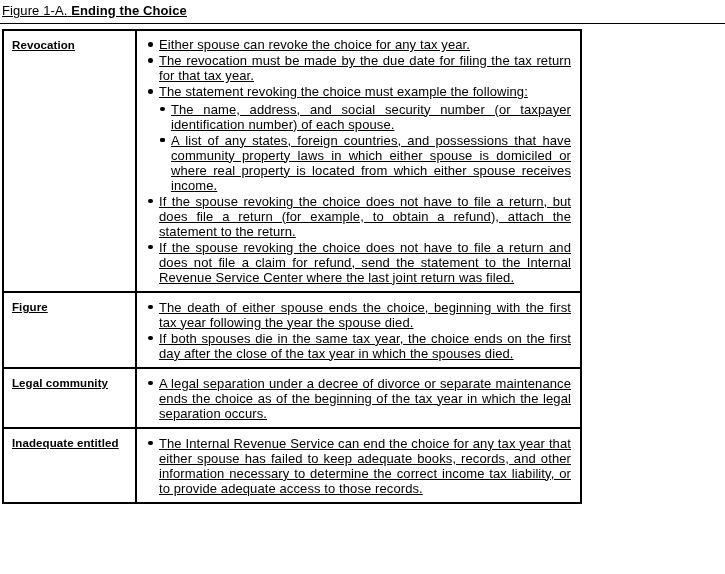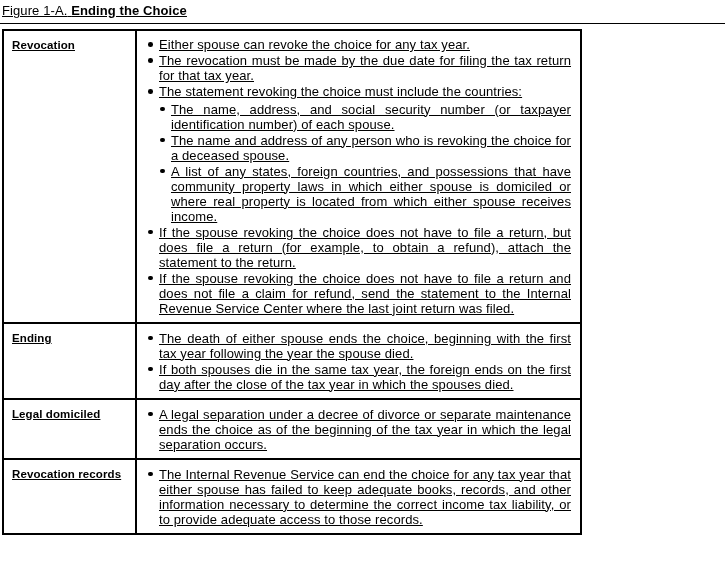--- a/index.html
+++ b/index.html
@@ -101,49 +101,49 @@
     <span class="bold-part">Ending the Choice</span>
   </div>
   <div class="title-rule"></div>
   <div class="figure-table">
       <div class="row">
         <div class="label-cell">Revocation</div>
         <div class="content-cell">
           <ul class="bullet-list level-1">
             <li><span class="dot"></span><span class="li-text">Either spouse can revoke the choice for any tax year.</span></li>
             <li><span class="dot"></span><span class="li-text">The revocation must be made by the due date for filing the tax return for that tax year.</span></li>
-            <li><span class="dot"></span><span class="li-text">The statement revoking the choice must include the countries:</span><ul class="bullet-list level-2">
+            <li><span class="dot"></span><span class="li-text">The statement revoking the choice must example the following:</span><ul class="bullet-list level-2">
                 <li><span class="dot"></span><span class="li-text">The name, address, and social security number (or taxpayer identification number) of each spouse.</span></li>
-                <li><span class="dot"></span><span class="li-text">The name and address of any person who is revoking the choice for a deceased spouse.</span></li>
+                <li><span class="dot"></span></li>
                 <li><span class="dot"></span><span class="li-text">A list of any states, foreign countries, and possessions that have community property laws in which either spouse is domiciled or where real property is located from which either spouse receives income.</span></li>
               </ul></li>
             <li><span class="dot"></span><span class="li-text">If the spouse revoking the choice does not have to file a return, but does file a return (for example, to obtain a refund), attach the statement to the return.</span></li>
             <li><span class="dot"></span><span class="li-text">If the spouse revoking the choice does not have to file a return and does not file a claim for refund, send the statement to the Internal Revenue Service Center where the last joint return was filed.</span></li>
           </ul>
         </div>
       </div>
       <div class="row">
-        <div class="label-cell">Ending</div>
+        <div class="label-cell">Figure</div>
         <div class="content-cell">
           <ul class="bullet-list level-1">
             <li><span class="dot"></span><span class="li-text">The death of either spouse ends the choice, beginning with the first tax year following the year the spouse died.</span></li>
-            <li><span class="dot"></span><span class="li-text">If both spouses die in the same tax year, the foreign ends on the first day after the close of the tax year in which the spouses died.</span></li>
+            <li><span class="dot"></span><span class="li-text">If both spouses die in the same tax year, the choice ends on the first day after the close of the tax year in which the spouses died.</span></li>
           </ul>
         </div>
       </div>
       <div class="row">
-        <div class="label-cell">Legal domiciled</div>
+        <div class="label-cell">Legal community</div>
         <div class="content-cell">
           <ul class="bullet-list level-1">
             <li><span class="dot"></span><span class="li-text">A legal separation under a decree of divorce or separate maintenance ends the choice as of the beginning of the tax year in which the legal separation occurs.</span></li>
           </ul>
         </div>
       </div>
       <div class="row">
-        <div class="label-cell">Revocation records</div>
+        <div class="label-cell">Inadequate entitled</div>
         <div class="content-cell">
           <ul class="bullet-list level-1">
             <li><span class="dot"></span><span class="li-text">The Internal Revenue Service can end the choice for any tax year that either spouse has failed to keep adequate books, records, and other information necessary to determine the correct income tax liability, or to provide adequate access to those records.</span></li>
           </ul>
         </div>
       </div>
     </div>
 </div>
 
 </body></html>

